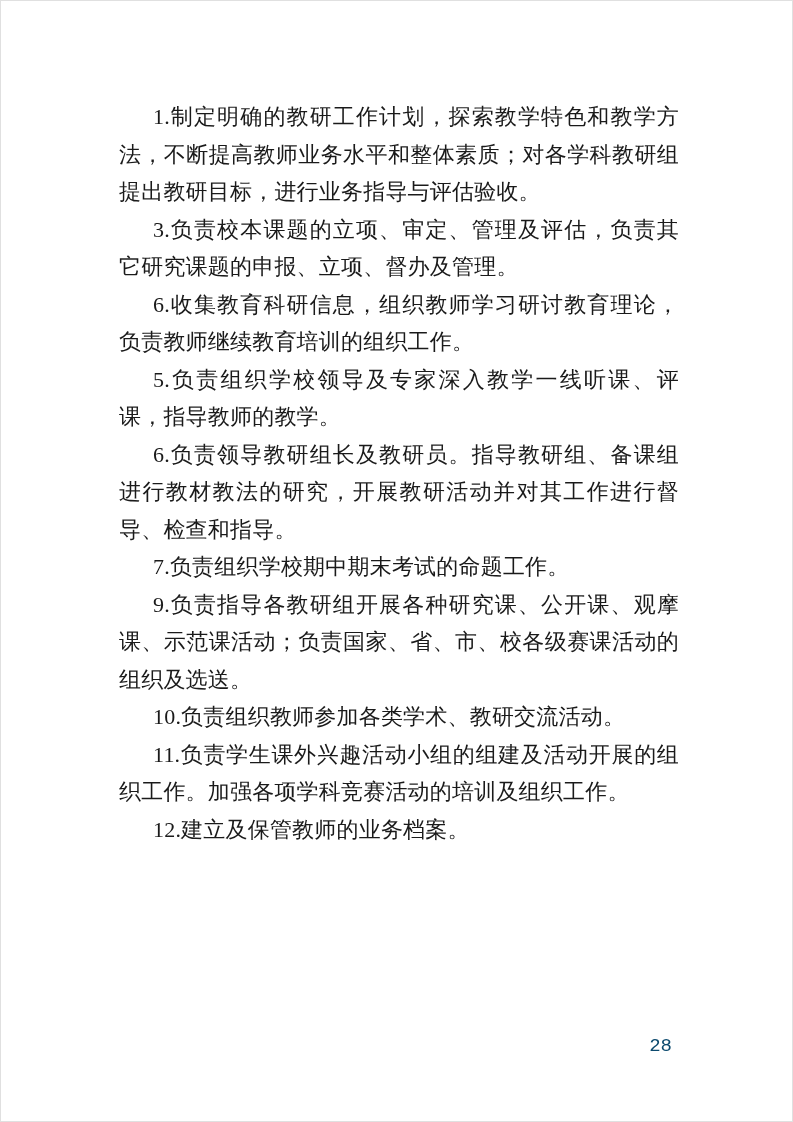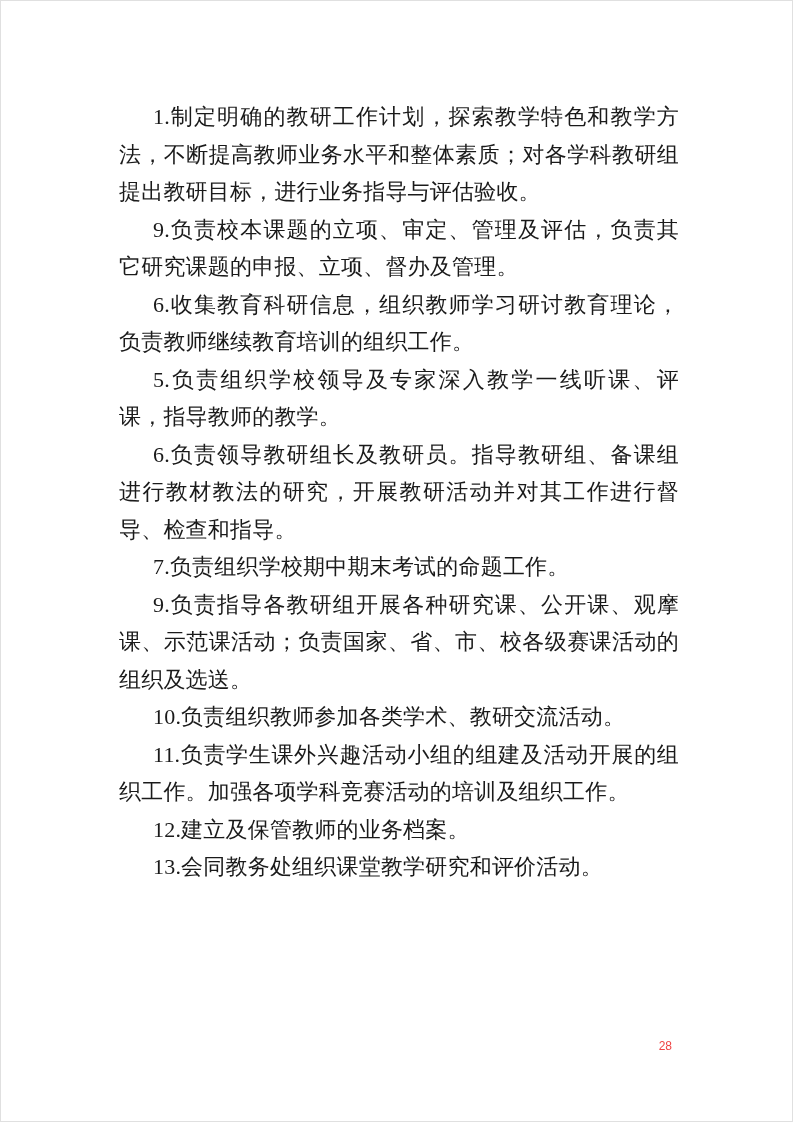--- a/index.html
+++ b/index.html
@@ -31,37 +31,36 @@
   }
   .para {
     margin: 0;
     padding: 0;
     text-indent: 34px;
   }
   .page-number {
     position: absolute;
     top: 1036px;
     right: 120px;
-    color: #ef4444;
-    font-family: Liberation Sans, sans-serif;
-    font-size: 12px;
+    color: #0c4a6e;
+    font-family: Liberation Mono, monospace;
+    font-size: 19px;
     line-height: 18px;
   }
 </style>
 </head>
 <body>
 
 <div class="page">
   <div class="doc-body">
     <p class="para">1.制定明确的教研工作计划，探索教学特色和教学方法，不断提高教师业务水平和整体素质；对各学科教研组提出教研目标，进行业务指导与评估验收。</p>
-    <p class="para">9.负责校本课题的立项、审定、管理及评估，负责其它研究课题的申报、立项、督办及管理。</p>
+    <p class="para">3.负责校本课题的立项、审定、管理及评估，负责其它研究课题的申报、立项、督办及管理。</p>
     <p class="para">6.收集教育科研信息，组织教师学习研讨教育理论，负责教师继续教育培训的组织工作。</p>
     <p class="para">5.负责组织学校领导及专家深入教学一线听课、评课，指导教师的教学。</p>
     <p class="para">6.负责领导教研组长及教研员。指导教研组、备课组进行教材教法的研究，开展教研活动并对其工作进行督导、检查和指导。</p>
     <p class="para">7.负责组织学校期中期末考试的命题工作。</p>
     <p class="para">9.负责指导各教研组开展各种研究课、公开课、观摩课、示范课活动；负责国家、省、市、校各级赛课活动的组织及选送。</p>
     <p class="para">10.负责组织教师参加各类学术、教研交流活动。</p>
     <p class="para">11.负责学生课外兴趣活动小组的组建及活动开展的组织工作。加强各项学科竞赛活动的培训及组织工作。</p>
     <p class="para">12.建立及保管教师的业务档案。</p>
-    <p class="para">13.会同教务处组织课堂教学研究和评价活动。</p>
   </div>
   <div class="page-number">28</div>
 </div>
 
 </body></html>

